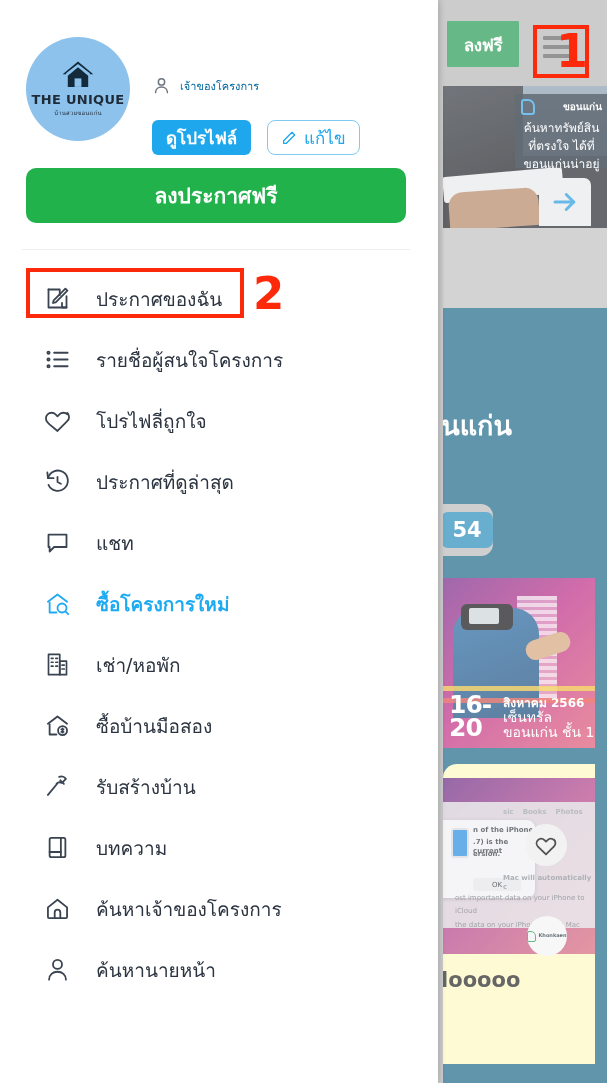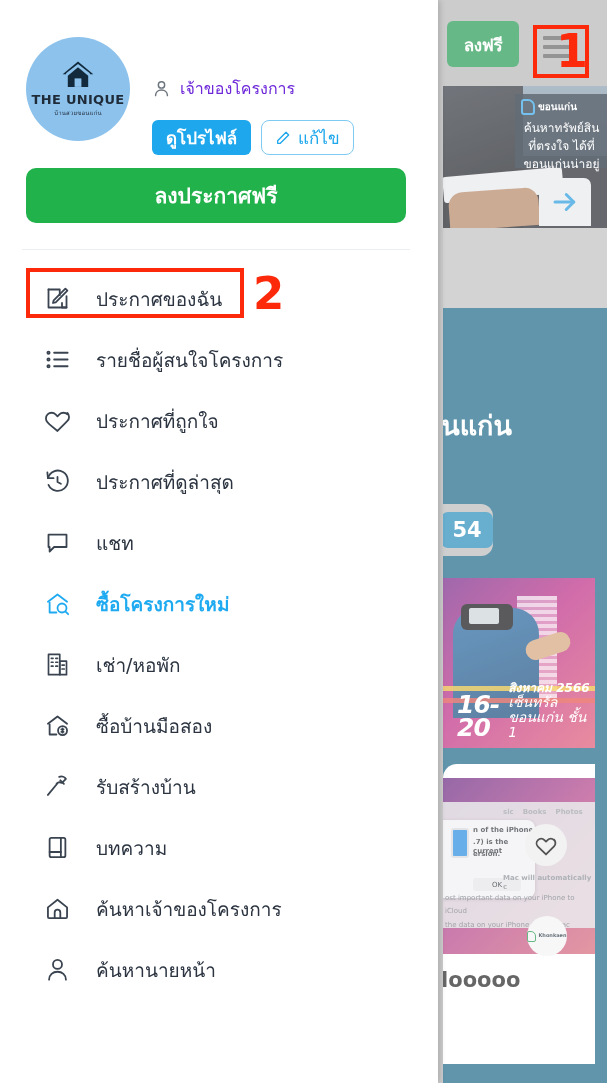--- a/index.html
+++ b/index.html
@@ -34,21 +34,21 @@
     left: 0; top: 0;
     width: 607px; height: 86px;
     background: #b9b9b9;
   }
 
   .bg-post-btn {
     position: absolute;
     left: 447px; top: 21px;
     width: 72px; height: 46px;
     background: #2c9e58;
-    border-radius: 6px;
+    border-radius: 1px;
     color: #ffffff;
     font-size: 17px;
     font-weight: bold;
     display: flex;
     align-items: center;
     justify-content: center;
     letter-spacing: -0.3px;
   }
 
   .bg-hamburger {
@@ -114,20 +114,21 @@
   }
   .hero-label {
     position: absolute; left: 72px; top: 8px;
     width: 92px; height: 74px;
     background: rgba(40,52,66,0.86);
     padding: 5px 5px 0 6px;
   }
   .hero-label .hl-brand {
     display: flex; align-items: center; gap: 3px;
     margin-bottom: 4px;
+    justify-content: space-between;
   }
   .hero-label .hl-mark {
     width: 14px; height: 16px;
     border: 2px solid #3fa9e6;
     border-radius: 3px 7px 3px 3px;
     flex: none;
   }
   .hero-label .hl-name {
     font-size: 10px; font-weight: bold; color: #ffffff;
     line-height: 1.05;
@@ -215,36 +216,35 @@
   .vr-streak {
     position: absolute; left: 0; top: 108px;
     width: 152px; height: 5px;
     background: #f2c93b; opacity: .85;
   }
   .vr-streak.b { top: 120px; background:#e8584c; }
   .vr-date {
     position: absolute; left: 0; bottom: 8px;
     width: 152px;
     display: flex; align-items: flex-end; gap: 5px;
-    padding-left: 14px;
-    font-style: italic;
+    padding-left: 6px;
   }
   .vr-date .d1 {
     font-size: 25px; font-weight: bold; color: #fff;
     letter-spacing: -1px; line-height: .95;
   }
   .vr-date .d2 { line-height: 1.08; margin-top: 36px; }
   .vr-date .d2 .r1 { font-size: 12px; font-weight: bold; color: #fff; }
   .vr-date .d2 .r2 { font-size: 14px; color: #fff; }
 
   
   .card-device {
     position: absolute; left: 0px; top: 456px;
     width: 152px; height: 300px;
-    background: #ffffff;
+    background: #fef9c3;
     border-radius: 14px 0 0 0;
     overflow: hidden;
   }
   .dev-photo {
     position: absolute; left: 0px; top: 14px;
     width: 152px; height: 176px;
     background: linear-gradient(135deg,#6e2f86 0%,#b84a8e 50%,#d96f7e 100%);
     overflow: hidden;
   }
   .dev-overlay {
@@ -279,21 +279,21 @@
   }
   .dev-tabs {
     position: absolute; left: 60px; top: 30px;
     display: flex; gap: 9px;
     font-size: 7px; color: #9ea2a8; font-weight: bold;
   }
   .dev-body {
     position: absolute; left: 0px; top: 128px;
     width: 152px;
     font-size: 7px; color: #7d8187; line-height: 1.9;
-    padding-left: 2px;
+    padding-left: 12px;
   }
   .dev-heart {
     position: absolute; left: 82px; top: 46px;
     width: 42px; height: 42px;
     background: #eeeeee;
     border-radius: 50%;
     display: flex; align-items: center; justify-content: center;
   }
   .dev-heart svg { width: 22px; height: 22px; }
   .dev-logo {
@@ -370,28 +370,28 @@
 
   .profile-name {
     position: absolute;
     left: 152px; top: 40px;
     font-size: 20px; font-weight: bold; color: #22262b;
   }
   .profile-role {
     position: absolute;
     left: 152px; top: 76px;
     display: flex; align-items: center; gap: 9px;
-    font-size: 16px; color: #6d28d9; justify-content: center;
+    font-size: 11px; color: #0369a1; justify-content: center;
   }
   .profile-role svg { width: 19px; height: 19px; flex: none; }
 
   .profile-actions {
     position: absolute;
     left: 152px; top: 120px;
-    display: flex; gap: 10px;
+    display: flex; gap: 16px;
   }
   .btn-view {
     height: 35px; padding: 0 14px;
     background: #1ea7ec;
     color: #ffffff;
     border: none; border-radius: 6px;
     font-size: 17px; font-weight: bold;
     font-family: inherit;
     display: flex; align-items: center; justify-content: center;
     cursor: pointer;
@@ -656,21 +656,21 @@
           <span class="mi-label">รายชื่อผู้สนใจโครงการ</span>
         </div>
 
 
         <div class="menu-item">
           <span class="mi-icon">
             <svg viewBox="0 0 24 24" fill="none" stroke="#3a4450" stroke-width="1.6" stroke-linecap="round" stroke-linejoin="round">
               <path d="M20.8 6.6a5 5 0 0 0-7.1 0L12 8.3l-1.7-1.7a5 5 0 0 0-7.1 7.1l1.7 1.7L12 21.3l7.1-7.2 1.7-1.7a5 5 0 0 0 0-7.1z"></path>
             </svg>
           </span>
-          <span class="mi-label">ประกาศที่ถูกใจ</span>
+          <span class="mi-label">โปรไฟลี่ถูกใจ</span>
         </div>
 
         <div class="menu-item">
           <span class="mi-icon">
             <svg viewBox="0 0 24 24" fill="none" stroke="#3a4450" stroke-width="1.6" stroke-linecap="round" stroke-linejoin="round">
               <path d="M3.5 9a9 9 0 1 1 .5 6"></path>
               <polyline points="3 4 3.5 9 8.5 9"></polyline>
               <polyline points="12 8 12 12.5 15 14"></polyline>
             </svg>
           </span>

